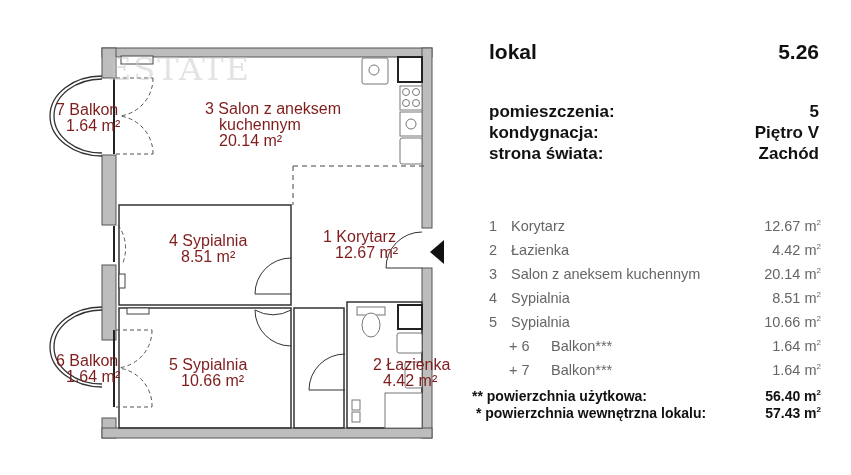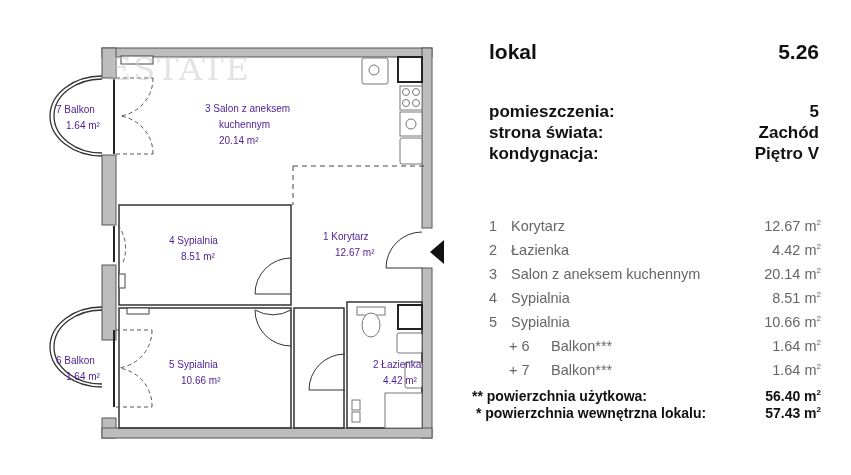--- a/index.html
+++ b/index.html
@@ -1,19 +1,19 @@
 <!DOCTYPE html>
 <html><head>
 <meta charset="utf-8">
 <style>
   html, body { margin: 0; padding: 0; background: #ffffff; }
   body { width: 851px; height: 475px; position: relative; overflow: hidden; font-family: "Liberation Sans", sans-serif; color: #111; }
   .plan { position: absolute; left: 0; top: 0; width: 460px; height: 475px; }
   .plan svg { position: absolute; left: 0; top: 0; }
-  .room-label { position: absolute; font-family: "Liberation Sans", sans-serif; font-size: 10px; color: #4c1d95; line-height: 16px; white-space: nowrap; }
+  .room-label { position: absolute; font-family: "Liberation Sans", sans-serif; font-size: 16px; color: #7f1d1d; line-height: 16px; white-space: nowrap; }
   .room-label .area { display: block; }
   .watermark { position: absolute; left: 108px; top: 50px; font-family: "DejaVu Serif", serif; font-size: 32px; letter-spacing: 2px; color: rgba(200,200,200,0.5); pointer-events: none; }
   .info { position: absolute; left: 489px; top: 40px; width: 330px; }
   .hdr { display: flex; justify-content: space-between; font-weight: bold; font-size: 21px; }
   .meta { margin-top: 37px; }
   .meta .row { display: flex; justify-content: space-between; font-weight: bold; font-size: 17px; line-height: 21px; }
   .rooms { position: absolute; left: 489px; top: 214px; width: 332px; }
   .rooms .row { display: flex; font-size: 14.5px; color: #666; line-height: 24px; }
   .rooms .num { width: 22px; }
   .rooms .name { flex: 1; }
@@ -156,26 +156,26 @@
   <div class="hdr">
     <span>lokal</span>
     <span>5.26</span>
   </div>
   <div class="meta">
     <div class="row">
       <span>pomieszczenia:</span>
       <span>5</span>
     </div>
     <div class="row">
+      <span>kondygnacja:</span>
+      <span>Piętro V</span>
+    </div>
+    <div class="row">
       <span>strona świata:</span>
       <span>Zachód</span>
-    </div>
-    <div class="row">
-      <span>kondygnacja:</span>
-      <span>Piętro V</span>
     </div>
   </div>
 </div>
 
 <div class="rooms">
   <div class="row">
     <span class="num">1</span>
     <span class="name">Korytarz</span>
     <span class="area"><span>12.67 m</span><sup>2</sup></span>
   </div>

